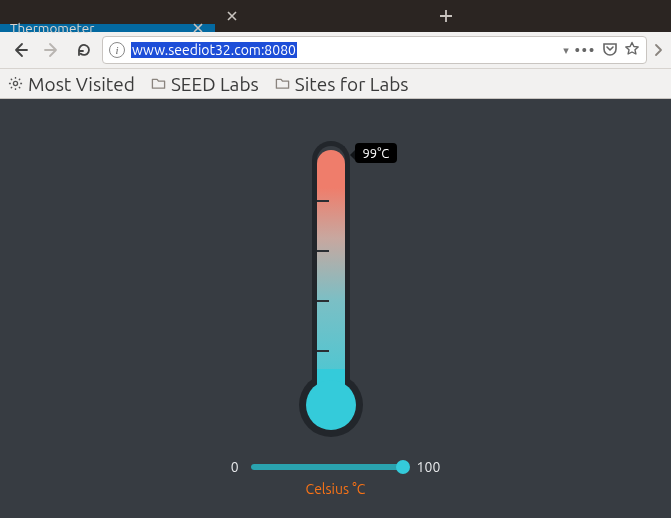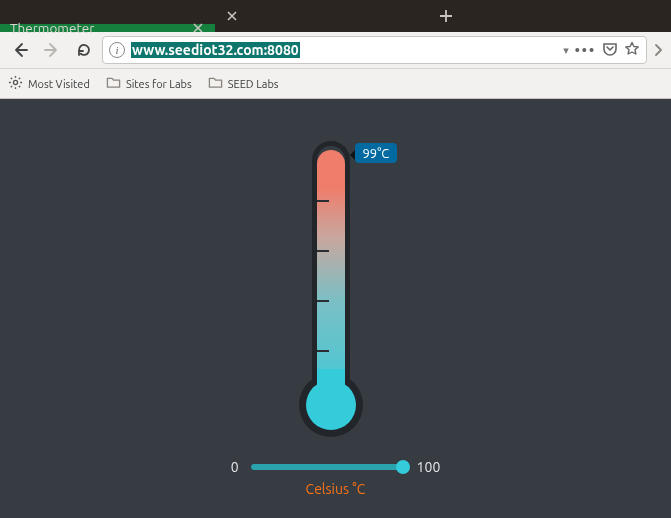--- a/index.html
+++ b/index.html
@@ -6,21 +6,21 @@
   html, body { width: 671px; height: 518px; overflow: hidden; font-family: "Ubuntu", "DejaVu Sans", sans-serif; }
 
   
   .tab-strip {
     height: 32px; background: #2b2522; display: flex; align-items: stretch;
   }
   .tab {
     width: 215px; display: flex; align-items: center; padding: 0 10px;
     font-size: 13.5px; color: #d8d4d0; position: relative;
   }
-  .tab.active { background: #15803d; margin-top: 24px; }
+  .tab.active { background: #0369a1; margin-top: 24px; }
   .tab .title { flex: 1; white-space: nowrap; overflow: hidden; text-overflow: ellipsis; }
   .tab .close { width: 14px; height: 14px; color: #c9c4bf; display:flex; align-items:center; justify-content:center; }
   .tab .close svg { width:10px; height:10px; }
   .newtab { width: 32px; display:flex; align-items:center; justify-content:center; color:#c9c4bf; }
   .newtab svg { width:14px; height:14px; }
 
   .toolbar {
     height: 37px; background: #f2f1f0; display: flex; align-items: center;
     padding: 0 6px; gap: 4px; border-bottom: 1px solid #d7d3cf;
   }
@@ -31,28 +31,28 @@
   .tb-btn.disabled { color: #b9b5b1; }
   .tb-btn svg { width:16px; height:16px; }
   .urlbar {
     flex:1; height: 28px; border:1px solid #c9c5c1; border-radius: 4px;
     background:#fff; display:flex; align-items:center; padding: 0 6px; gap:6px;
     font-size: 14px; color:#555;
   }
   .urlbar .info-icon { width:16px; height:16px; border:1px solid #888; border-radius:50%;
     display:flex; align-items:center; justify-content:center; font-size:11px; color:#666; font-style:italic; font-family:Georgia,serif;}
   .urlbar .url-text { flex:1; }
-  .urlbar .url-text .sel { background:#0f766e; color:#fff; padding:0 1px;font-weight:bold;}
+  .urlbar .url-text .sel { background:#1d4ed8; color:#fff; padding:0 1px;}
   .urlbar .dd { color:#777; font-size:11px; }
   .urlbar .dots { letter-spacing:2px; color:#666; font-weight:bold;}
   .scroll-hint { width:14px; color:#8a847e; display:flex; align-items:center; justify-content:center;}
 
   .bookbar {
     height: 30px; background:#f2f1f0; display:flex; align-items:center;
-    padding: 0 8px; gap:16px; font-size:11px; color:#3a3a3a;
+    padding: 0 8px; gap:16px; font-size:19px; color:#3a3a3a;
     border-bottom:1px solid #c9c5c1;
   }
   .bm { display:flex; align-items:center; gap:5px; }
   .bm svg { width:15px; height:15px; }
   .bm .gear { color:#555;}
   .bm .folder { color:#8a847e;}
 
   
   .page {
     position: relative;
@@ -91,21 +91,21 @@
   }
   .stem-join {
      position:absolute; left:41px; top:228px; width:28px; height:20px;
      background:#34cbda;
   }
   .stem-join-border-l { position:absolute; left:36px; top:228px; width:5px; height:14px; background:#22262b;}
   .stem-join-border-r { position:absolute; left:69px; top:228px; width:5px; height:14px; background:#22262b;}
 
   .badge {
     position:absolute; left:79px; top:2px;
-    background:#0369a1; color:#fff; font-size:13px;
+    background:#000000; color:#fff; font-size:13px;
     padding: 3px 8px; border-radius:4px;
   }
   .badge::before {
     content:""; position:absolute; left:-5px; top:7px;
     border:5px solid transparent; border-right-color:#111417; border-left:none;
   }
 
   .slider-row {
     margin-top: 18px; display:flex; align-items:center; gap:12px;
     font-size:14px; color:#e8eaec;
@@ -196,29 +196,29 @@
         </svg>
     </span>
     <span>Most Visited</span>
   </div>
   <div class="bm">
     <span class="folder">
       <svg viewBox="0 0 16 16">
           <path d="M1.5 4.5V13h13V5.5H8l-1.5-2H1.5z" fill="none" stroke="currentColor" stroke-width="1.4" stroke-linejoin="round"></path>
         </svg>
     </span>
-    <span>Sites for Labs</span>
+    <span>SEED Labs</span>
   </div>
   <div class="bm">
     <span class="folder">
       <svg viewBox="0 0 16 16">
           <path d="M1.5 4.5V13h13V5.5H8l-1.5-2H1.5z" fill="none" stroke="currentColor" stroke-width="1.4" stroke-linejoin="round"></path>
         </svg>
     </span>
-    <span>SEED Labs</span>
+    <span>Sites for Labs</span>
   </div>
 </div>
 
 <div class="page">
 
   <div class="thermo-wrap">
     <div class="thermo-outline">
       <div class="thermo-fill"></div>
       <div id="ticks">
           <div class="tick" style="top: 204px;"></div>

